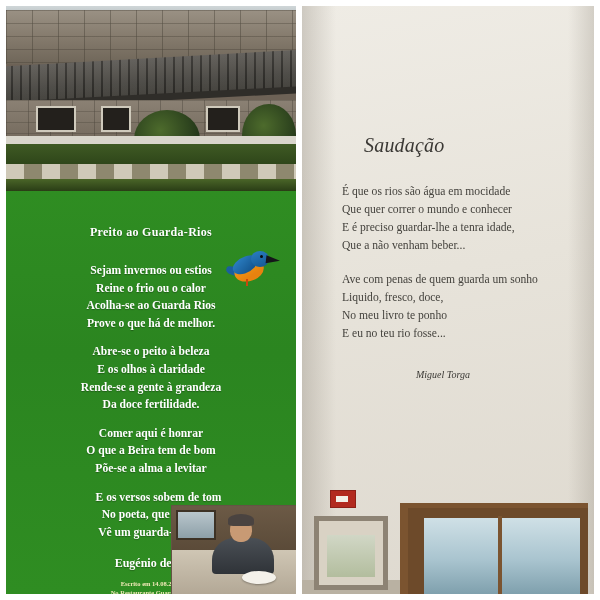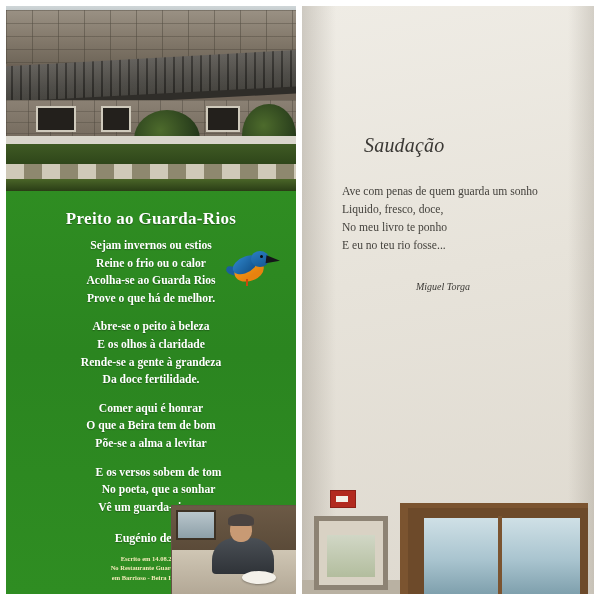--- a/index.html
+++ b/index.html
@@ -136,23 +136,23 @@
   .green-poster {
     position: relative;
     width: 290px;
     height: 403px;
     background: linear-gradient(180deg,#2f8d22 0%, #2b8520 40%, #2f8d22 100%);
     overflow: hidden;
     color: #ffffff;
     text-align: center;
   }
   .green-poster .poster-title {
-    margin: 0;
+    margin: 16px;
     padding: 18px 0 6px 0;
-    font-size: 17px;
+    font-size: 12px;
     font-weight: bold;
     letter-spacing: .3px;
     color: #ffffff;
     text-shadow: 0 1px 1px rgba(0,0,0,.35);
   }
   .stanza {
     font-size: 11.6px;
     line-height: 1.52;
     font-weight: bold;
     margin: 0 0 11px 0;
@@ -461,20 +461,24 @@
     </div>
   </div>
 
   <div class="right-col">
     <div class="wall"></div>
     <div class="wall-shadow"></div>
     <div class="wall-edge-right"></div>
 
     <div class="poem-wall">
       <div class="wall-title">Saudação</div>
+      <p class="wall-stanza" style="white-space: pre-line;">É que os rios são água em mocidade
+Que quer correr o mundo e conhecer
+E é preciso guardar-lhe a tenra idade,
+Que a não venham beber...</p>
       <p class="wall-stanza" style="white-space: pre-line;">Ave com penas de quem guarda um sonho
 Liquido, fresco, doce,
 No meu livro te ponho
 E eu no teu rio fosse...</p>
       <div class="wall-author">Miguel Torga</div>
     </div>
 
     <div class="red-sign"></div>
     <div class="baseboard"></div>
     <div class="framed-picture"></div>

